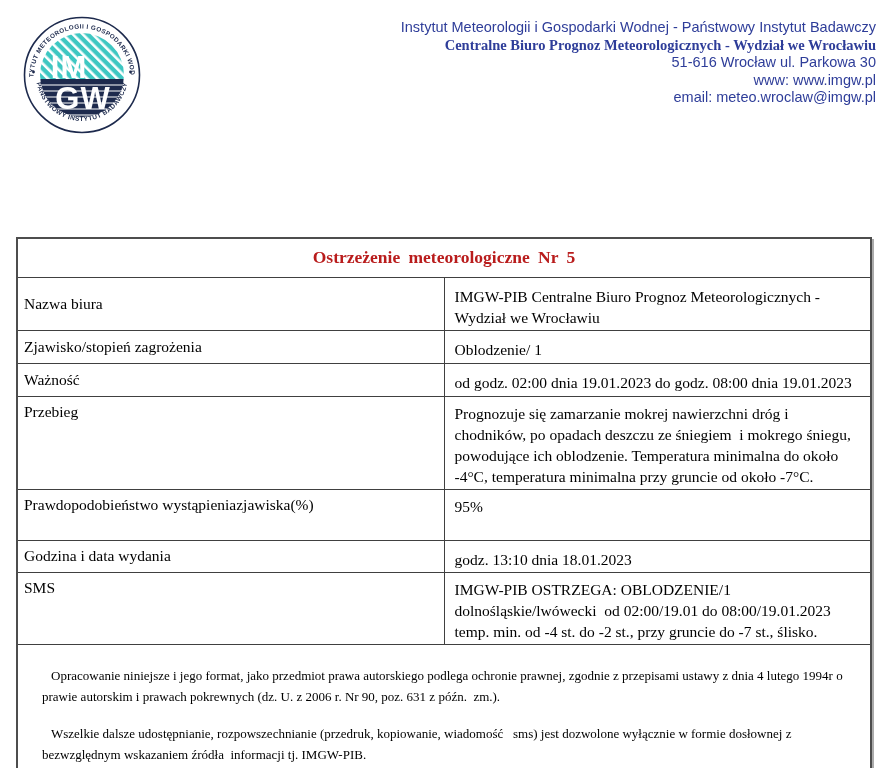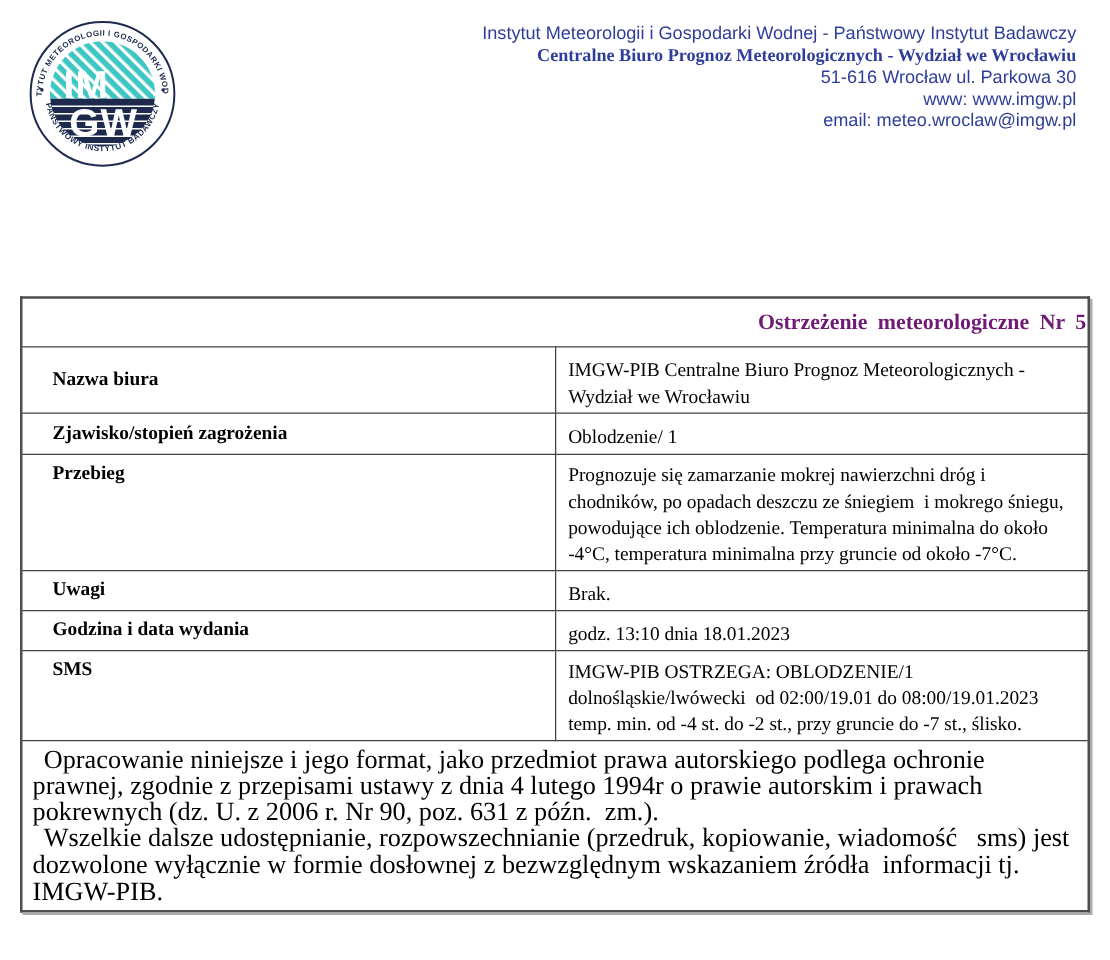--- a/index.html
+++ b/index.html
@@ -23,21 +23,21 @@
   }
   .ring-text {
     font-family: "Liberation Sans", sans-serif;
     font-weight: bold;
     fill: #1d2a4d;
     letter-spacing: 0.4px;
   }
   .header {
     position: absolute;
     top: 19px;
-    right: 27px;
+    right: 12px;
     text-align: right;
     font-family: "Liberation Sans", sans-serif;
     font-size: 14.5px;
     line-height: 17.6px;
     color: #2e3d99;
     white-space: nowrap;
   }
   .header .bold { font-weight: bold; font-family: Liberation Serif, serif; }
 
   
@@ -50,53 +50,53 @@
     table-layout: fixed;
     font-size: 15.5px;
     box-shadow: 2px 2px 0 #ababab;
   }
   table.warning, table.warning td {
     border: 1px solid #404040;
   }
   table.warning { border: 2px solid #4d4d4d; }
   td.lbl {
     width: 227px;
-    font-weight: bold;
-    padding: 2px 6px 2px 24px;
+    font-weight: normal;
+    padding: 2px 6px 2px 6px;
     vertical-align: middle;
   }
   td.val {
     padding: 8px 8px 2px 10px;
     vertical-align: middle;
     white-space: pre-wrap;
     line-height: 21px;
   }
   tr.tall td { vertical-align: top; padding-top: 6px; }
   tr.h39 { height: 39px; }
   tr.h33 { height: 33px; }
   tr.h32 { height: 32px; }
   tr.h70 { height: 70px; margin-top: 12px; }
   tr.h51 { height: 51px; }
   tr.h54 { height: 54px; }
   tr.h91 { height: 91px; }
   td.title-cell {
-    text-align: right;
+    text-align: center;
     vertical-align: middle;
     font-weight: bold;
     font-size: 17.5px;
-    color: #701a75;
+    color: #b91c1c;
     word-spacing: 4px;
   }
   td.footer-cell {
     vertical-align: top;
     padding: 4px 8px 4px 8px;
   }
   .footer-par {
-    margin: 0;
-    font-size: 21px;
+    margin: 16px;
+    font-size: 13px;
     line-height: 21.2px;
     text-indent: 9px;
     white-space: pre-wrap;
   }
 </style>
 </head>
 <body>
 
 <div class="page">
 
@@ -149,27 +149,31 @@
         <td colspan="2" class="title-cell">Ostrzeżenie meteorologiczne Nr 5</td>
       </tr>
       <tr class="h33">
         <td class="lbl">Nazwa biura</td>
         <td class="val">IMGW-PIB Centralne Biuro Prognoz Meteorologicznych - Wydział we Wrocławiu</td>
       </tr>
       <tr class="h33">
         <td class="lbl">Zjawisko/stopień zagrożenia</td>
         <td class="val">Oblodzenie/ 1</td>
       </tr>
+      <tr class="h33">
+        <td class="lbl">Ważność</td>
+        <td class="val">od godz. 02:00 dnia 19.01.2023 do godz. 08:00 dnia 19.01.2023</td>
+      </tr>
       <tr class="h70 tall">
         <td class="lbl">Przebieg</td>
         <td class="val">Prognozuje się zamarzanie mokrej nawierzchni dróg i chodników, po opadach deszczu ze śniegiem  i mokrego śniegu,  powodujące ich oblodzenie. Temperatura minimalna do około -4°C, temperatura minimalna przy gruncie od około -7°C.</td>
       </tr>
-      <tr class="h32">
-        <td class="lbl">Uwagi</td>
-        <td class="val">Brak.</td>
+      <tr class="h51 tall">
+        <td class="lbl">Prawdopodobieństwo wystąpieniazjawiska(%)</td>
+        <td class="val">95%</td>
       </tr>
       <tr class="h32">
         <td class="lbl">Godzina i data wydania</td>
         <td class="val">godz. 13:10 dnia 18.01.2023</td>
       </tr>
       <tr class="h54 tall">
         <td class="lbl">SMS</td>
         <td class="val">IMGW-PIB OSTRZEGA: OBLODZENIE/1 dolnośląskie/lwówecki  od 02:00/19.01 do 08:00/19.01.2023 temp. min. od -4 st. do -2 st., przy gruncie do -7 st., ślisko.</td>
       </tr>
       <tr class="h91">

